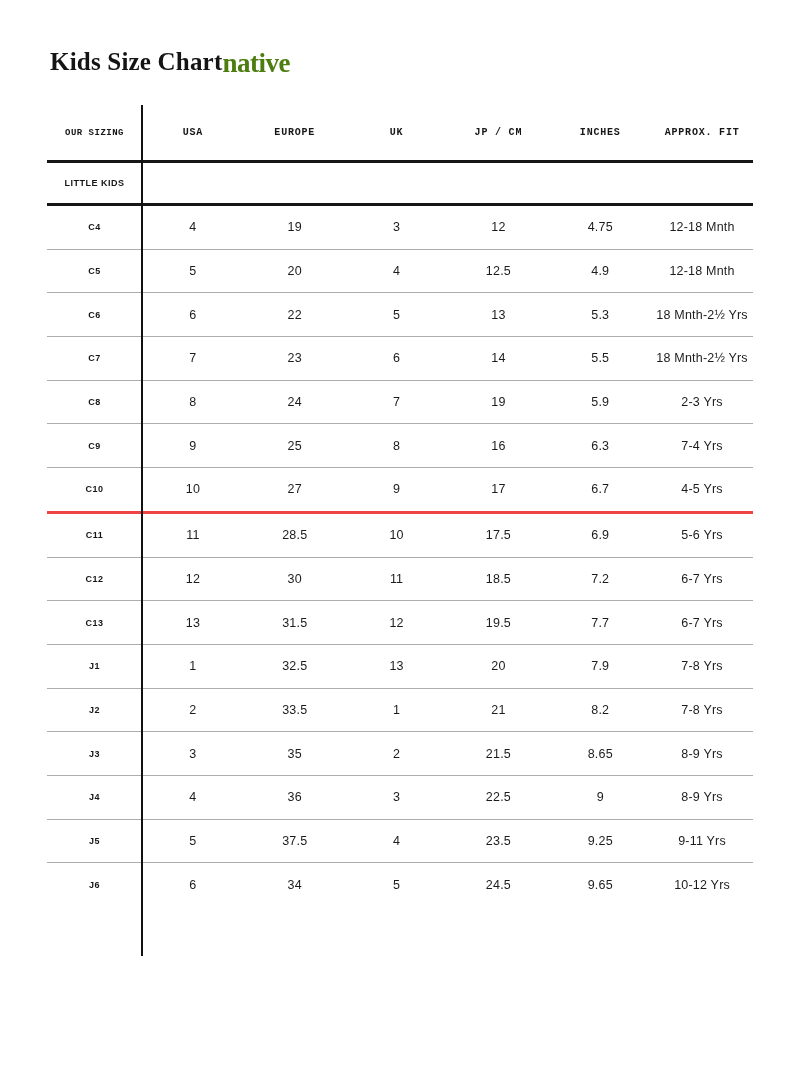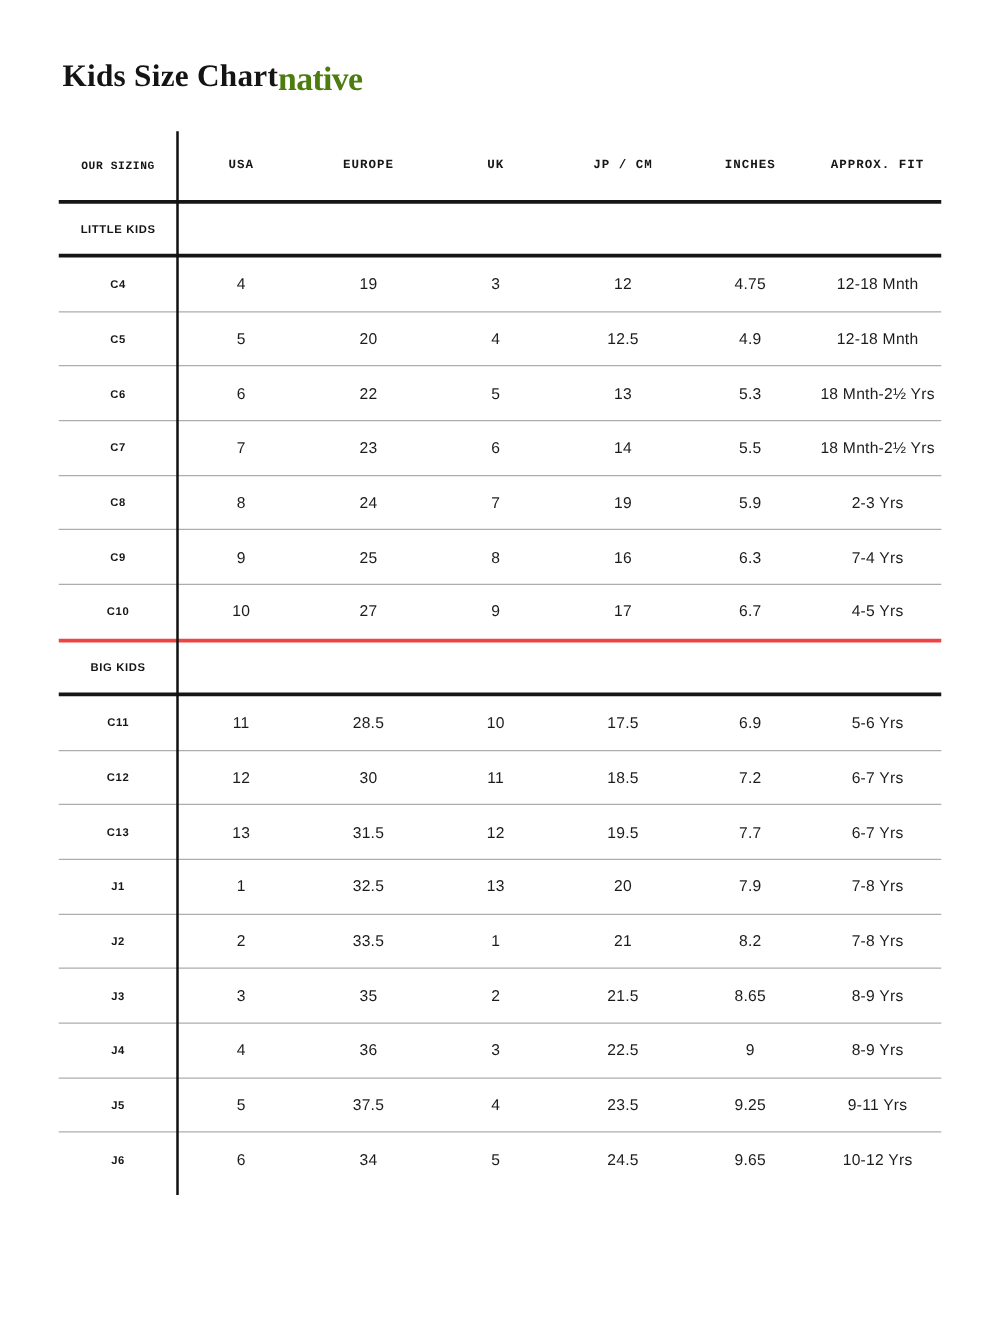--- a/index.html
+++ b/index.html
@@ -154,23 +154,20 @@
       </div>
       <div class="row data thick">
         <div class="cell size">C10</div>
         <div class="cell val">10</div>
         <div class="cell val">27</div>
         <div class="cell val">9</div>
         <div class="cell val">17</div>
         <div class="cell val">6.7</div>
         <div class="cell val">4-5 Yrs</div>
       </div>
-      <div class="row section">
-        <div class="cell size">BIG KIDS</div>
-      </div>
       <div class="row data">
         <div class="cell size">C11</div>
         <div class="cell val">11</div>
         <div class="cell val">28.5</div>
         <div class="cell val">10</div>
         <div class="cell val">17.5</div>
         <div class="cell val">6.9</div>
         <div class="cell val">5-6 Yrs</div>
       </div>
       <div class="row data">

